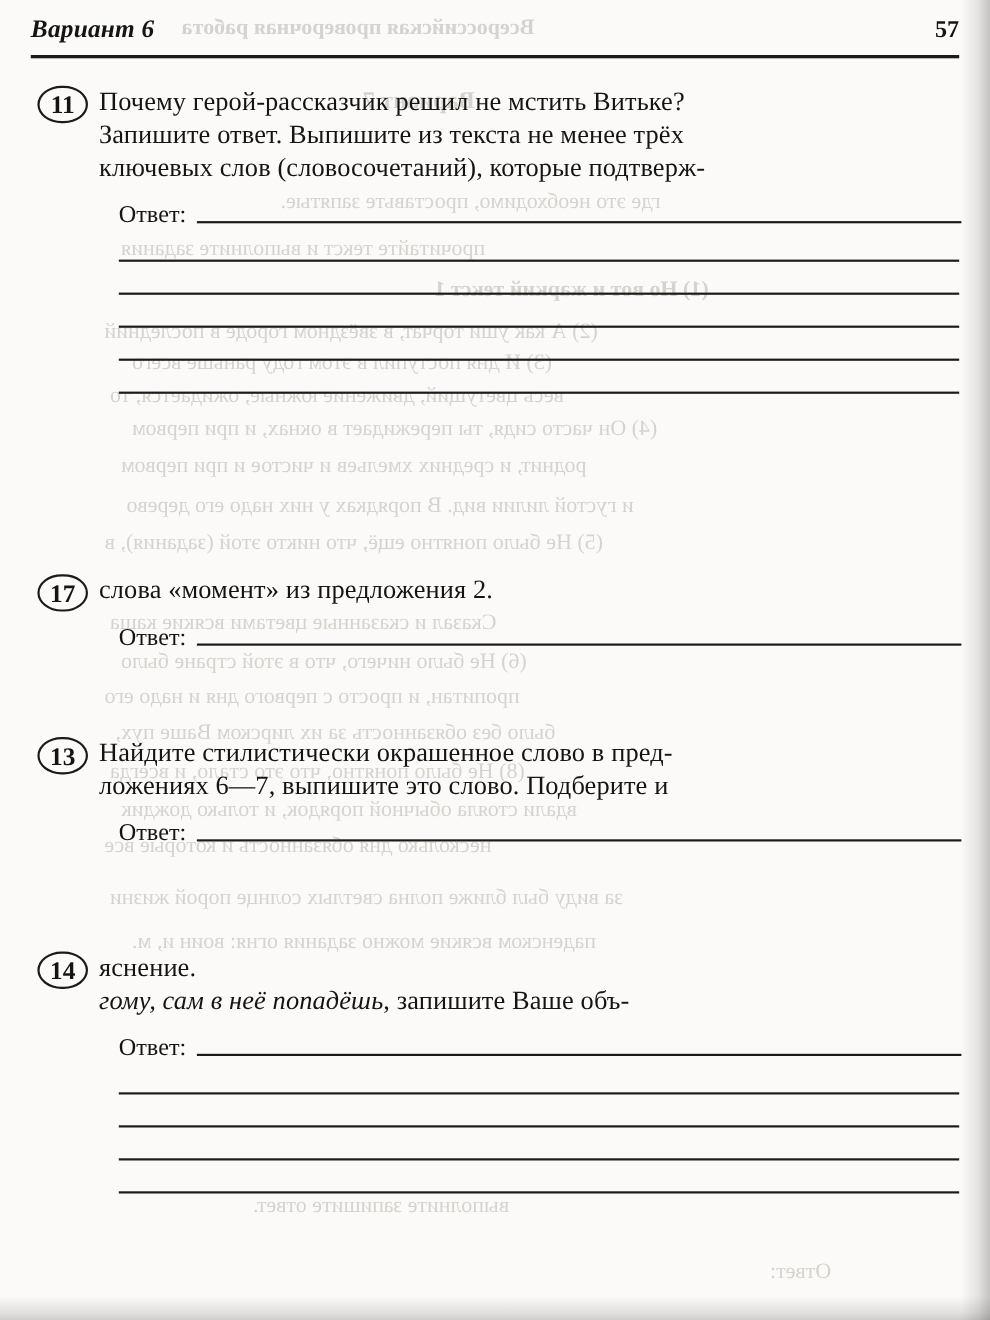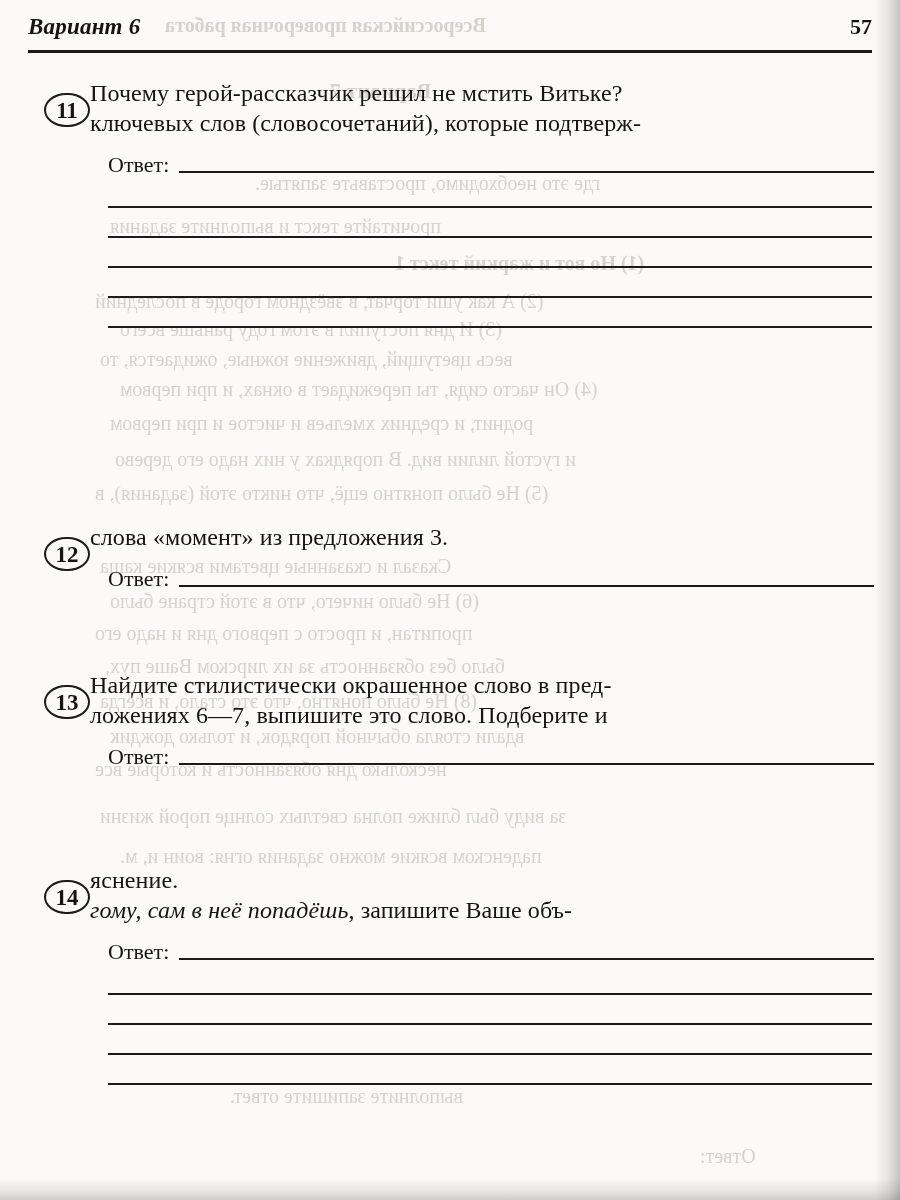--- a/index.html
+++ b/index.html
@@ -86,35 +86,34 @@
   }
 
   
   .task {
     position: absolute;
     left: 28px;
     width: 846px;
   }
   .num-badge {
     position: absolute;
-    left: 16px;
+    left: 6px;
     top: 0;
     width: 46px;
     height: 34px;
     border: 2.5px solid #1b1b1b;
     border-radius: 22px/17px;
     display: flex;
     align-items: center;
     justify-content: center;
     font-family: "Liberation Serif", serif;
     font-weight: bold;
     font-size: 23px;
     line-height: 1;
     box-sizing: border-box;
-    margin-top: 15px;
   }
   .task-body {
     margin-left: 62px;
   }
   .q-text {
     font-family: "Liberation Serif", serif;
     font-weight: normal;
     font-size: 24px;
     line-height: 30px;
     text-align: justify;
@@ -187,39 +186,40 @@
       <div class="variant">Вариант 6</div>
       <div class="page-number">57</div>
     </div>
     <div class="header-rule"></div>
 
     <div class="task" style="top:78px;">
       <div class="num-badge">11</div>
       <div class="task-body">
         <div class="q-text">
           <div>Почему герой-рассказчик решил не мстить Витьке?</div>
+          <div>Запишите ответ. Выпишите из текста не менее трёх</div>
           <div>ключевых слов (словосочетаний), которые подтверж-</div>
         </div>
         <div class="answer-row">
           <div class="answer-label">Ответ:</div>
           <div class="rule"></div>
         </div>
         <div class="line"></div>
         <div class="line"></div>
         <div class="line"></div>
         <div class="line"></div>
         <div class="line"></div>
       </div>
     </div>
 
     <div class="task" style="top:522px;">
-      <div class="num-badge">12</div>
-      <div class="task-body">
-        <div class="q-text">
-          <div>слова «момент» из предложения 3.</div>
+      <div class="num-badge">17</div>
+      <div class="task-body">
+        <div class="q-text">
+          <div>слова «момент» из предложения 2.</div>
         </div>
         <div class="answer-row">
           <div class="answer-label">Ответ:</div>
           <div class="rule"></div>
         </div>
       </div>
     </div>
 
     <div class="task" style="top:670px;">
       <div class="num-badge">13</div>

